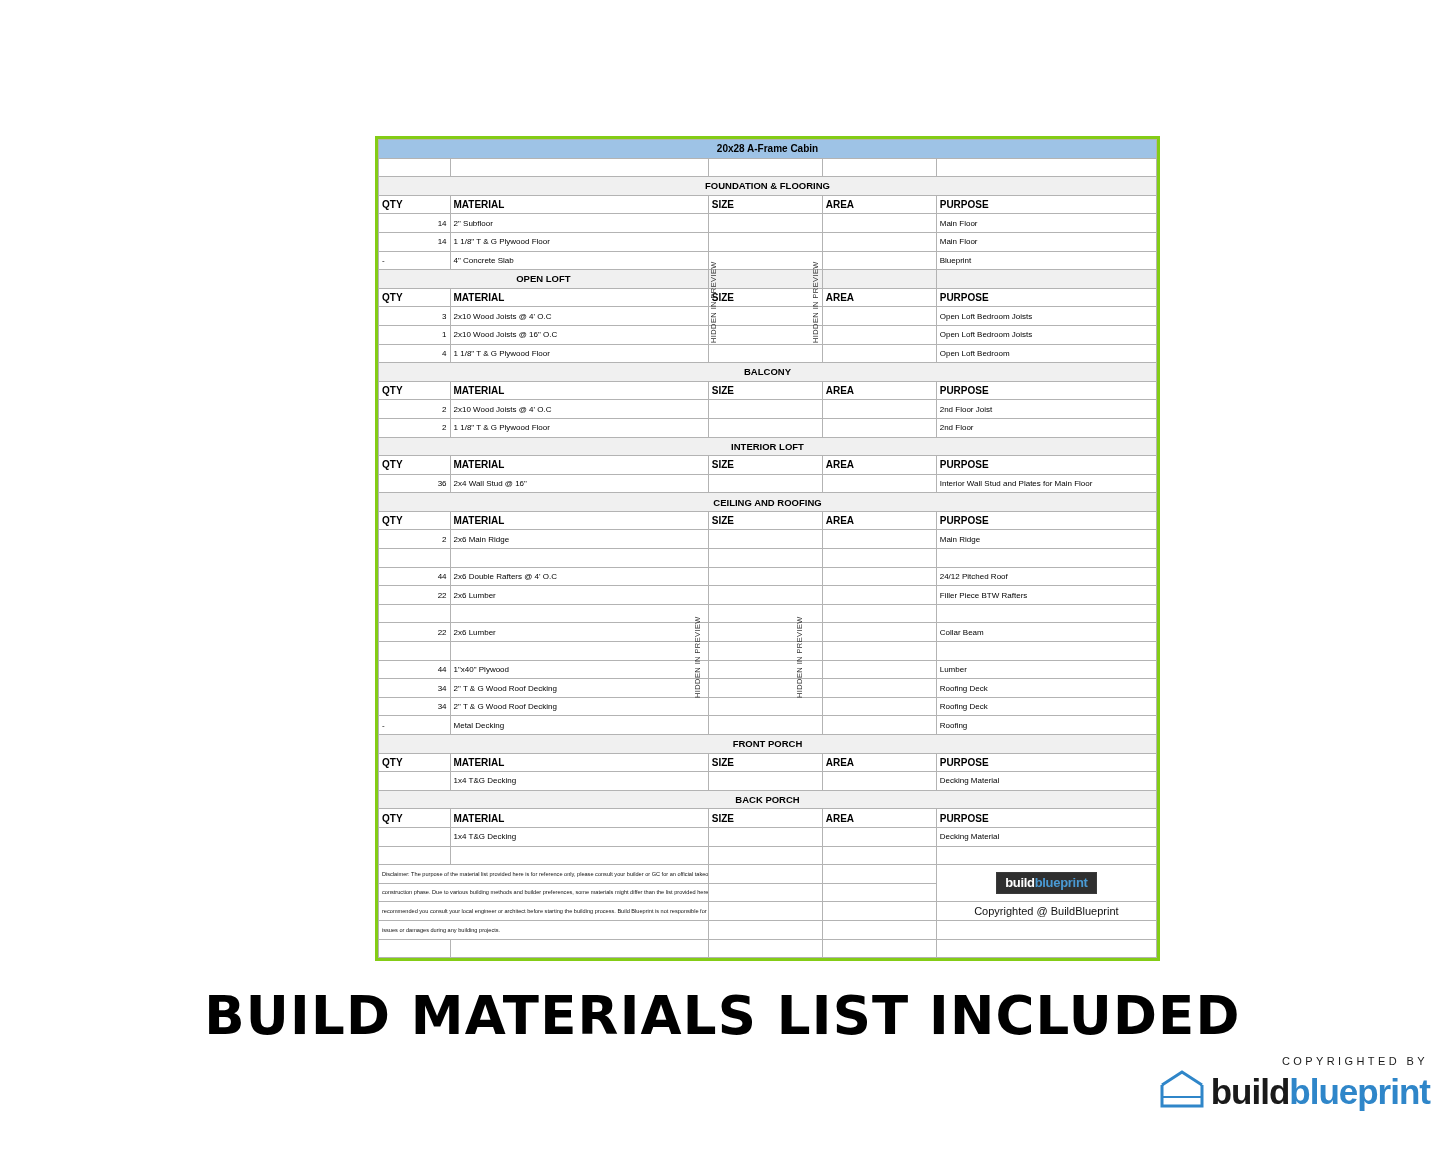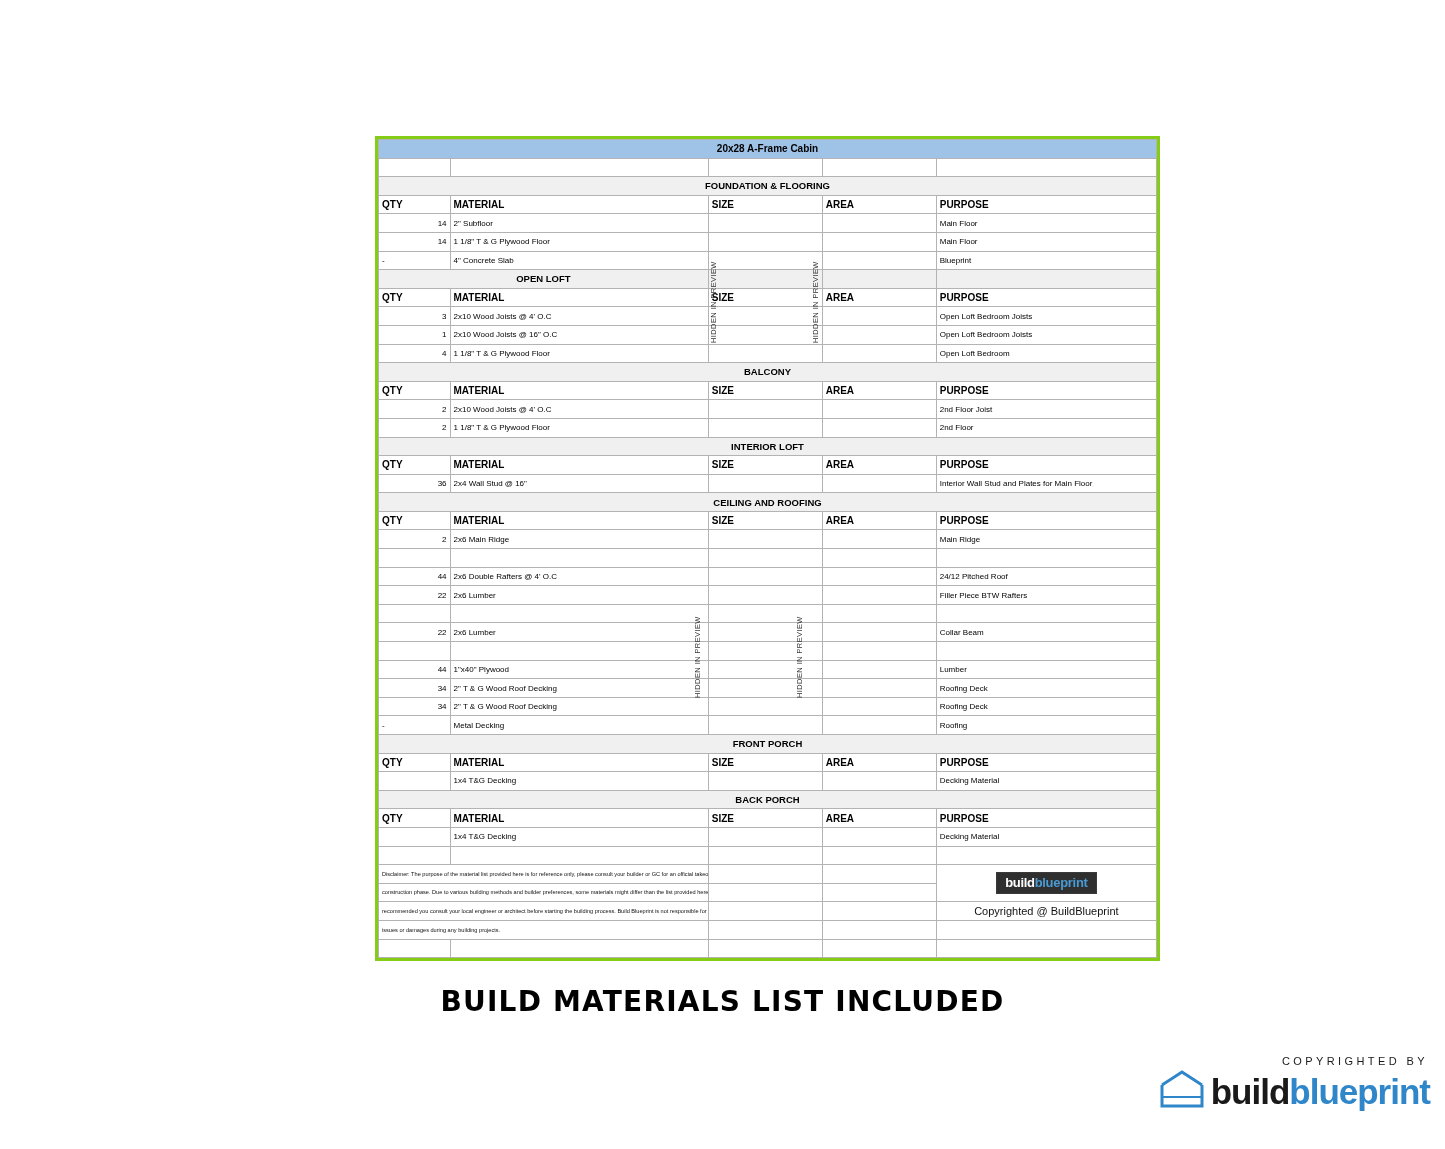--- a/index.html
+++ b/index.html
@@ -115,21 +115,21 @@
     padding-top: 1px;
     color: #111;
   }
 
   #banner {
     position: absolute;
     left: 0;
     top: 985px;
     width: 1445px;
     text-align: center;
-    font-size: 28px;
+    font-size: 53px;
     font-weight: bold;
     letter-spacing: 1.2px;
     font-family: "DejaVu Sans", sans-serif;
   }
 
   #footer-logo {
     position: absolute;
     right: 15px;
     top: 1055px;
     text-align: right;

